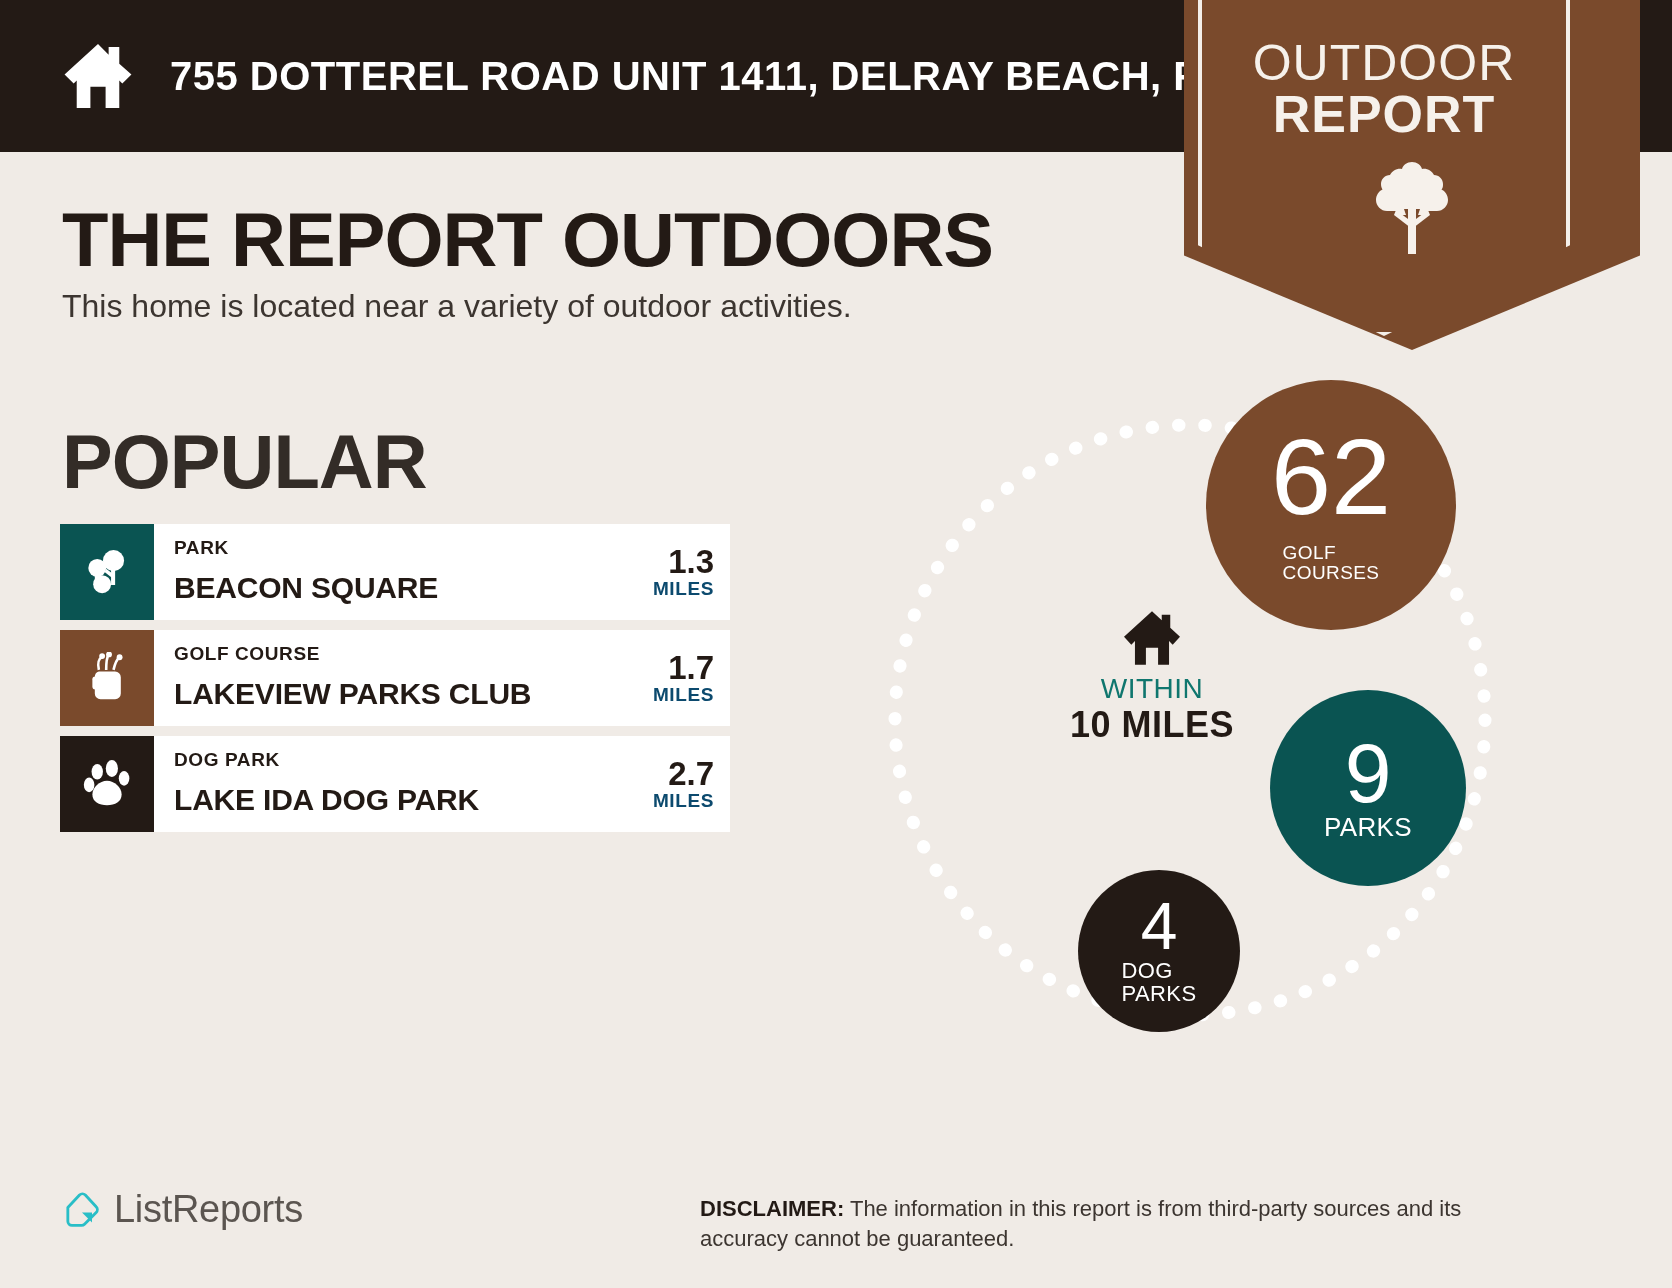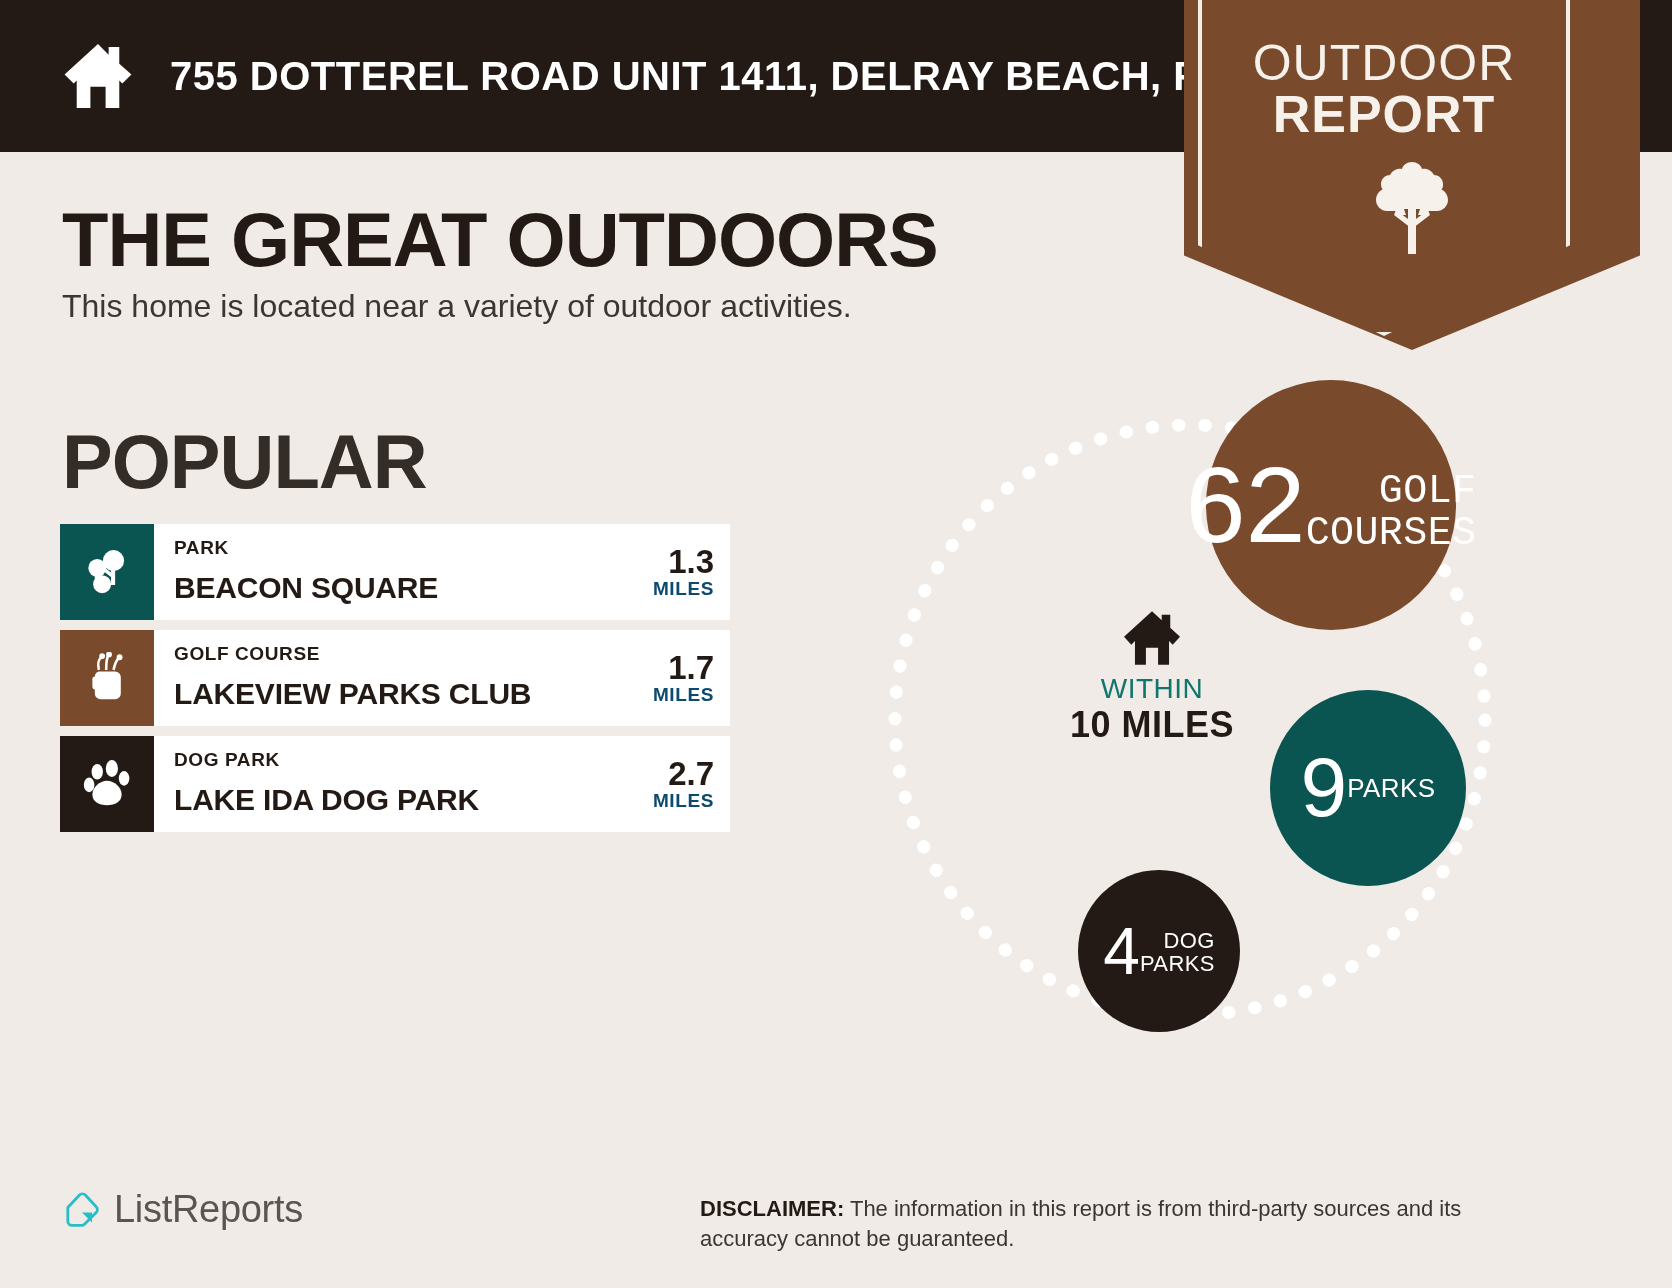--- a/index.html
+++ b/index.html
@@ -75,29 +75,29 @@
   .stats{ position:absolute; left:840px; top:370px; width:700px; height:700px; }
   .ring{ position:absolute; left:0; top:0; width:700px; height:700px; }
   .center-block{
     position:absolute; left:192px; top:240px; width:240px; text-align:center;
   }
   .center-home{ width:62px; height:56px; display:block; margin:0 auto 8px; }
   .center-l1{ font-size:28px; font-weight:300; color:#0f766e; letter-spacing:0.5px; line-height:1.1; }
   .center-l2{ font-size:36px; font-weight:bold; color:#231a15; letter-spacing:0.5px; line-height:1.1; }
 
   .bubble{
-    position:absolute; border-radius:50%; display:flex; flex-direction:row;
-    align-items:center; justify-content:center; color:#ffffff; text-align:right;
+    position:absolute; border-radius:50%; display:flex; flex-direction:column;
+    align-items:center; justify-content:center; color:#ffffff; text-align:left;
   }
   .bubble-num{ font-weight:300; line-height:0.92; }
   .bubble-label{ font-weight:300; line-height:1.06; letter-spacing:0.4px; }
 
   .bubble-golf{ left:366px; top:10px; width:250px; height:250px; background:#7a4a2c; }
   .bubble-golf .bubble-num{ font-size:108px; }
-  .bubble-golf .bubble-label{ font-size:40px; margin-top:16px;font-family:Liberation Mono, monospace; }
+  .bubble-golf .bubble-label{ font-size:19px; margin-top:16px; }
 
   .bubble-parks{ left:430px; top:320px; width:196px; height:196px; background:#0a5452; }
   .bubble-parks .bubble-num{ font-size:84px; }
   .bubble-parks .bubble-label{ font-size:26px; margin-top:2px; }
 
   .bubble-dog{ left:238px; top:500px; width:162px; height:162px; background:#231a15; }
   .bubble-dog .bubble-num{ font-size:66px; }
   .bubble-dog .bubble-label{ font-size:22px; margin-top:2px; }
 
   
@@ -127,21 +127,21 @@
     <span class="badge-line2">REPORT</span>
   </div>
   <svg class="badge-tree" viewBox="0 0 82 96">
     <path fill="#f6f1eb" d="M41 2c-5 0-9 3-10 7-5-1-10 2-12 6-5 0-9 4-9 9 0 2 .5 4 1.5 5.5C8 31 5 35 5 40c0 6 5 11 11 11h10l-1 4h10l-2-6h16l-2 6h10l-1-4h10c6 0 11-5 11-11 0-5-3-9-6.5-10.5C72 28 72 26 72 24c0-5-4-9-9-9-2-4-7-7-12-6-1-4-5-7-10-7z"></path>
     <rect x="37" y="48" width="8" height="46" fill="#f6f1eb"></rect>
     <path fill="#f6f1eb" d="M41 62 L25 50 L23 55 L40 68 Z"></path>
     <path fill="#f6f1eb" d="M41 62 L57 50 L59 55 L42 68 Z"></path>
   </svg>
 </div>
 
-<div class="title">THE GREAT OUTDOORS</div>
+<div class="title">THE REPORT OUTDOORS</div>
 <div class="subtitle">This home is located near a variety of outdoor activities.</div>
 
 <div class="popular-heading">POPULAR</div>
 
 <div class="poi-list">
 
   <div class="poi-row">
     <div class="poi-tile" style="background:#0a5452;">
       <svg viewBox="0 0 64 64">
         <circle cx="40" cy="18" r="13" fill="#ffffff"></circle>

